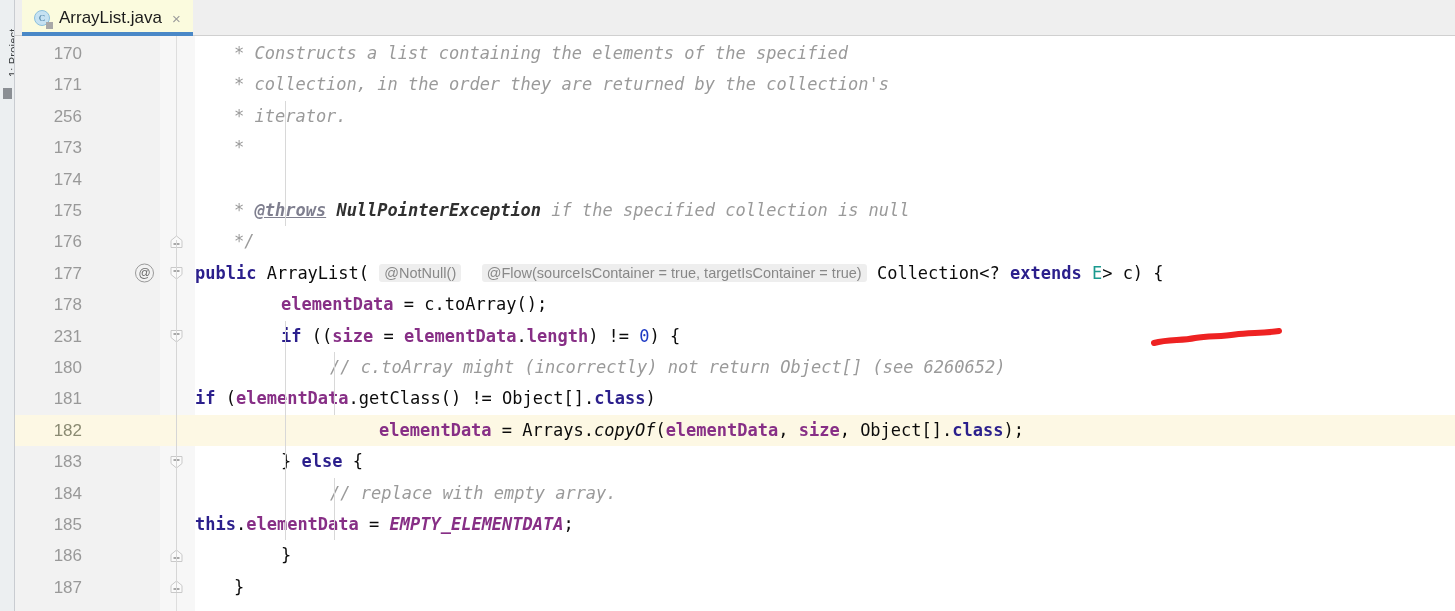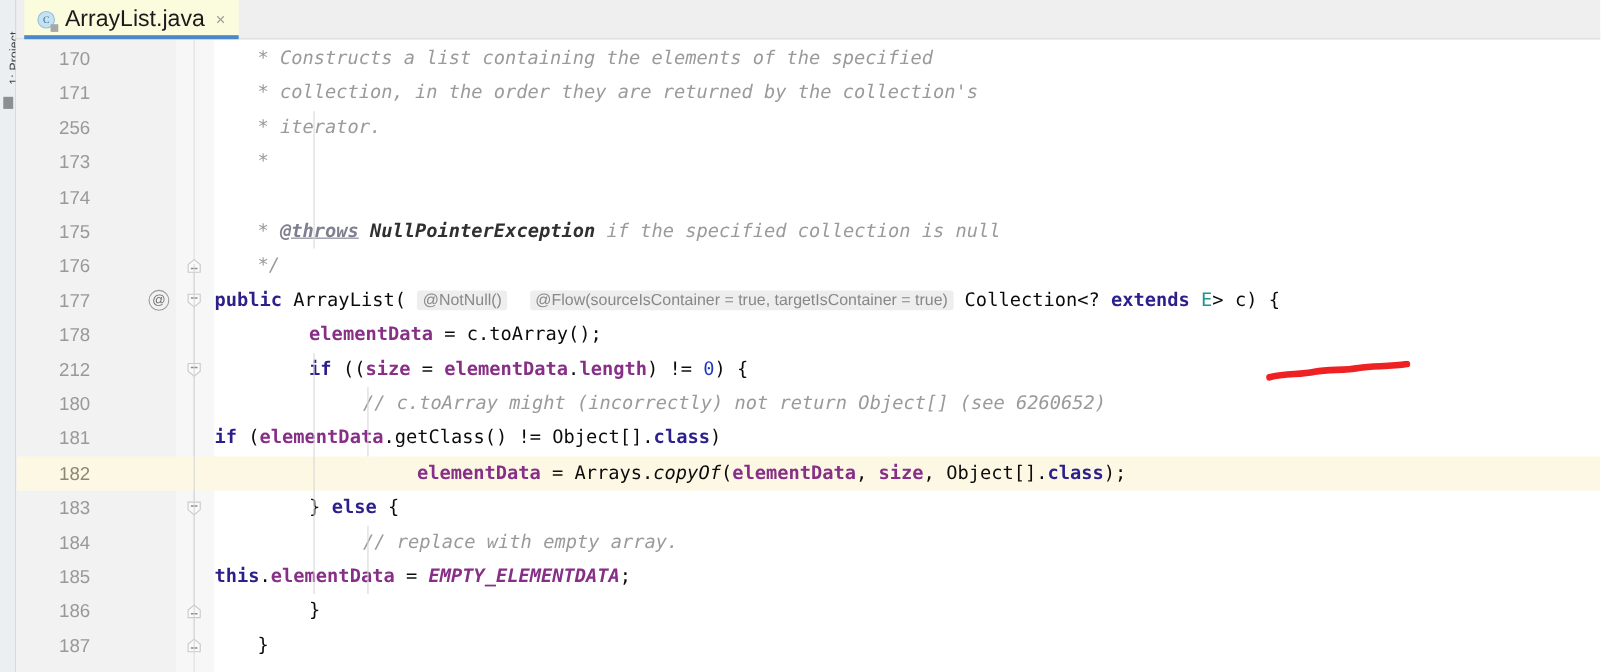--- a/index.html
+++ b/index.html
@@ -85,21 +85,21 @@
     display: flex; align-items: center; justify-content: center;
     font-size: 9px; color: #2f6a91;
     font-family: "Liberation Serif", serif;
   }
   .tab-icon .corner {
     position: absolute; right: -2px; bottom: -2px;
     width: 7px; height: 7px;
     background: #a8a8a8;
   }
   .tab-title {
-    font-size: 21px;
+    font-size: 17px;
     color: #1b1b1b;
     white-space: nowrap;
   }
   .tab-close {
     font-size: 15px;
     color: #9b9b9b;
     line-height: 1;
     padding: 0 2px;
     cursor: pointer;
   }
@@ -321,21 +321,21 @@
             <path d="M4.5 5.5 H10.5" stroke="#8d8d8d" stroke-width="1.4"></path>
           </svg>
         </div>
         <div class="code" style="margin-left: 0px;"><span class="t-kw">public</span><span class="t-plain"> </span><span class="t-plain">ArrayList</span><span class="t-plain">(</span><span class="t-plain"> </span><span class="hint">@NotNull()</span><span class="t-plain">  </span><span class="hint">@Flow(sourceIsContainer = true, targetIsContainer = true)</span><span class="t-plain"> </span><span class="t-plain">Collection&lt;?</span><span class="t-plain"> </span><span class="t-kw">extends</span><span class="t-plain"> </span><span class="t-type-p">E</span><span class="t-plain">&gt; c) {</span></div>
       </div>
       <div class="row" style="top: 253.2px;">
         <div class="lineno">178</div>
         <div class="code" style="margin-left: 86px;"><span class="t-field">elementData</span><span class="t-plain"> = c.toArray();</span></div>
       </div>
       <div class="row" style="top: 284.6px;">
-        <div class="lineno">212</div>
+        <div class="lineno">231</div>
         <div class="fold">
           <svg width="15" height="15" viewBox="0 0 15 15">
             <path d="M2 2 H13 V9 L7.5 13.5 L2 9 Z" fill="#fafafa" stroke="#c9c9c9" stroke-width="1"></path>
             <path d="M4.5 5.5 H10.5" stroke="#8d8d8d" stroke-width="1.4"></path>
           </svg>
         </div>
         <div class="code" style="margin-left: 86px;"><span class="t-kw">if</span><span class="t-plain"> ((</span><span class="t-field">size</span><span class="t-plain"> = </span><span class="t-field">elementData</span><span class="t-plain">.</span><span class="t-field">length</span><span class="t-plain">) != </span><span class="t-num">0</span><span class="t-plain">) {</span></div>
       </div>
       <div class="row" style="top: 316px;">
         <div class="lineno">180</div>

